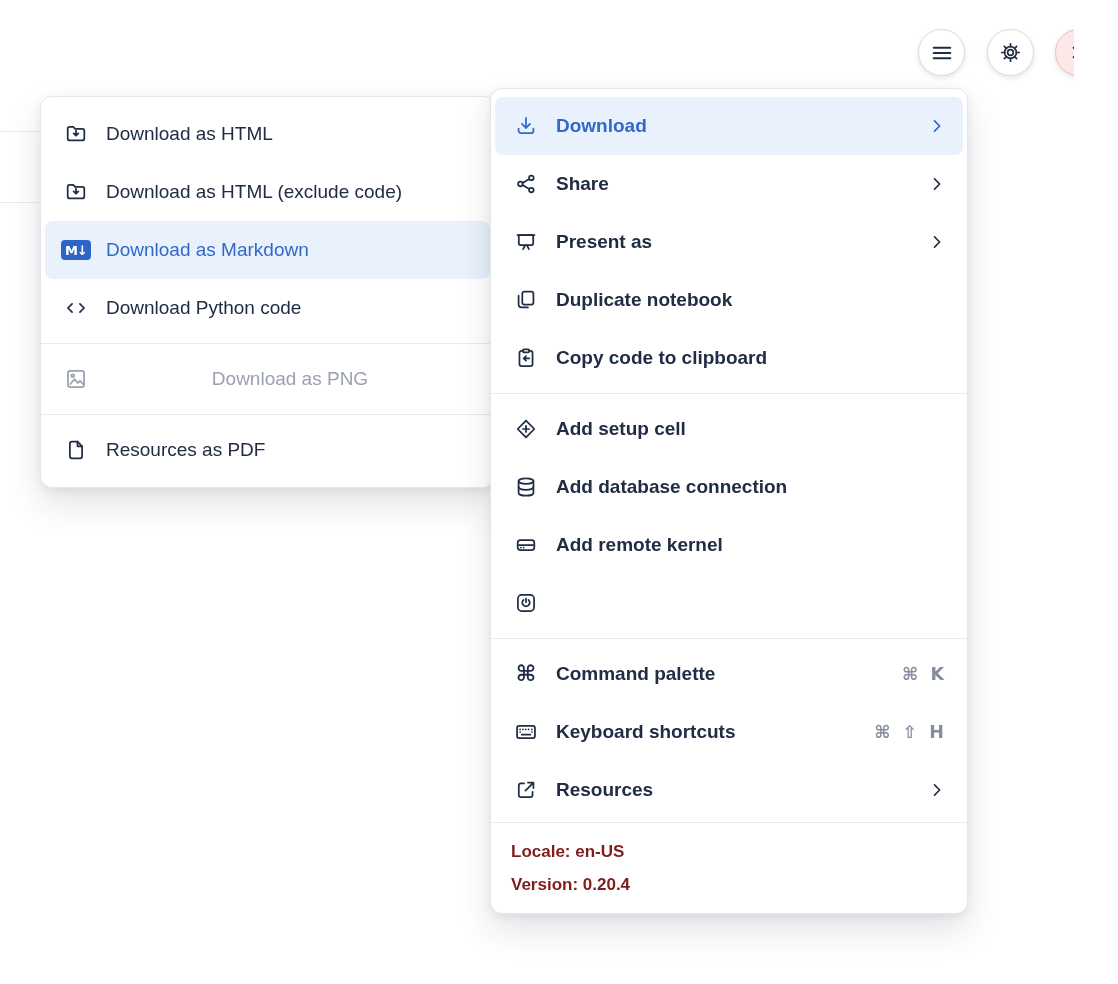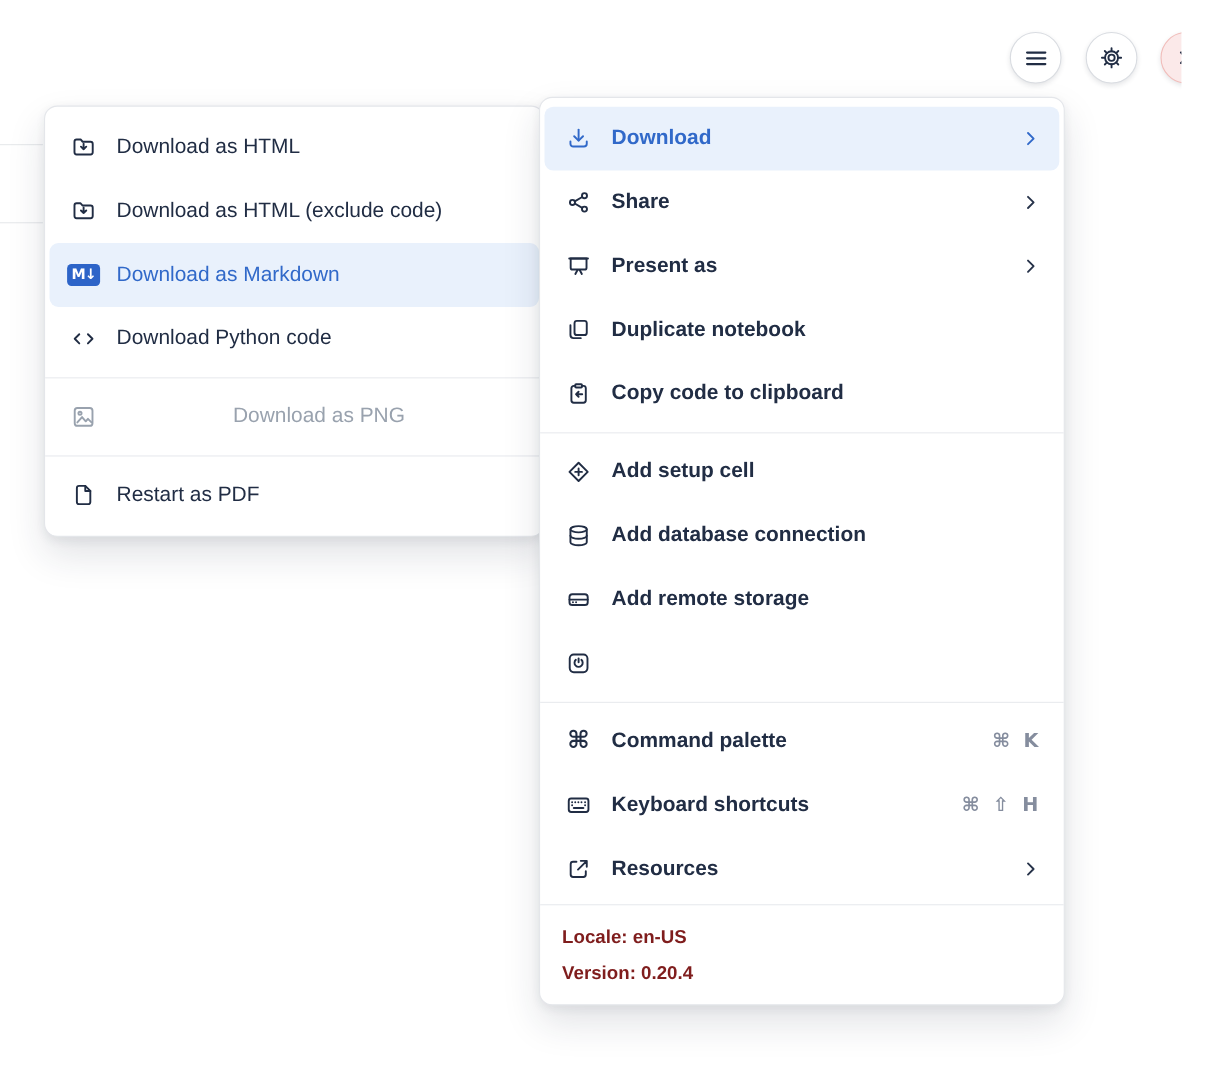--- a/index.html
+++ b/index.html
@@ -136,21 +136,21 @@
         <span class="mi-label">Download as PNG</span>
       </div>
       <div class="menu-divider"></div>
       <div class="menu-item">
         <span class="mi-icon">
           <svg width="24" height="24" viewBox="0 0 22 22" fill="none" stroke="currentColor" stroke-width="1.6" stroke-linecap="round" stroke-linejoin="round">
             <path d="M12.4 3.4H7.2c-1 0-1.8.8-1.8 1.8v11.6c0 1 .8 1.8 1.8 1.8h7.6c1 0 1.8-.8 1.8-1.8V7.6z"></path>
             <path d="M12.4 3.4v4.2h4.2"></path>
           </svg>
         </span>
-        <span class="mi-label">Restart as PDF</span>
+        <span class="mi-label">Resources as PDF</span>
       </div>
     </div>
   <div class="menu" id="main-menu">
       <div class="menu-item highlighted">
         <span class="mi-icon">
           <svg width="24" height="24" viewBox="0 0 22 22" fill="none" stroke="currentColor" stroke-width="1.6" stroke-linecap="round" stroke-linejoin="round">
             <path d="M11 3.5v9"></path>
             <path d="m7.3 9 3.7 3.7L14.7 9"></path>
             <path d="M4.2 13.4v1.9a2.3 2.3 0 0 0 2.3 2.3h9a2.3 2.3 0 0 0 2.3-2.3v-1.9"></path>
           </svg>
@@ -233,21 +233,21 @@
         <span class="mi-label">Add database connection</span>
       </div>
       <div class="menu-item">
         <span class="mi-icon">
           <svg width="24" height="24" viewBox="0 0 22 22" fill="none" stroke="currentColor" stroke-width="1.6" stroke-linecap="round" stroke-linejoin="round">
             <rect x="3.4" y="6.6" width="15.2" height="9" rx="2.4"></rect>
             <path d="M3.4 11.1h15.2"></path>
             <path d="M6.3 13.3h.01M8.9 13.3h.01"></path>
           </svg>
         </span>
-        <span class="mi-label">Add remote storage</span>
+        <span class="mi-label">Add remote kernel</span>
       </div>
       <div class="menu-item">
         <span class="mi-icon">
           <svg width="24" height="24" viewBox="0 0 22 22" fill="none" stroke="currentColor" stroke-width="1.6" stroke-linecap="round" stroke-linejoin="round">
             <rect x="3.6" y="3.6" width="14.8" height="14.8" rx="3.4"></rect>
             <path d="M11 7v3.2"></path>
             <path d="M8.7 8.1a3.4 3.4 0 1 0 4.6 0"></path>
           </svg>
         </span>
       </div>

